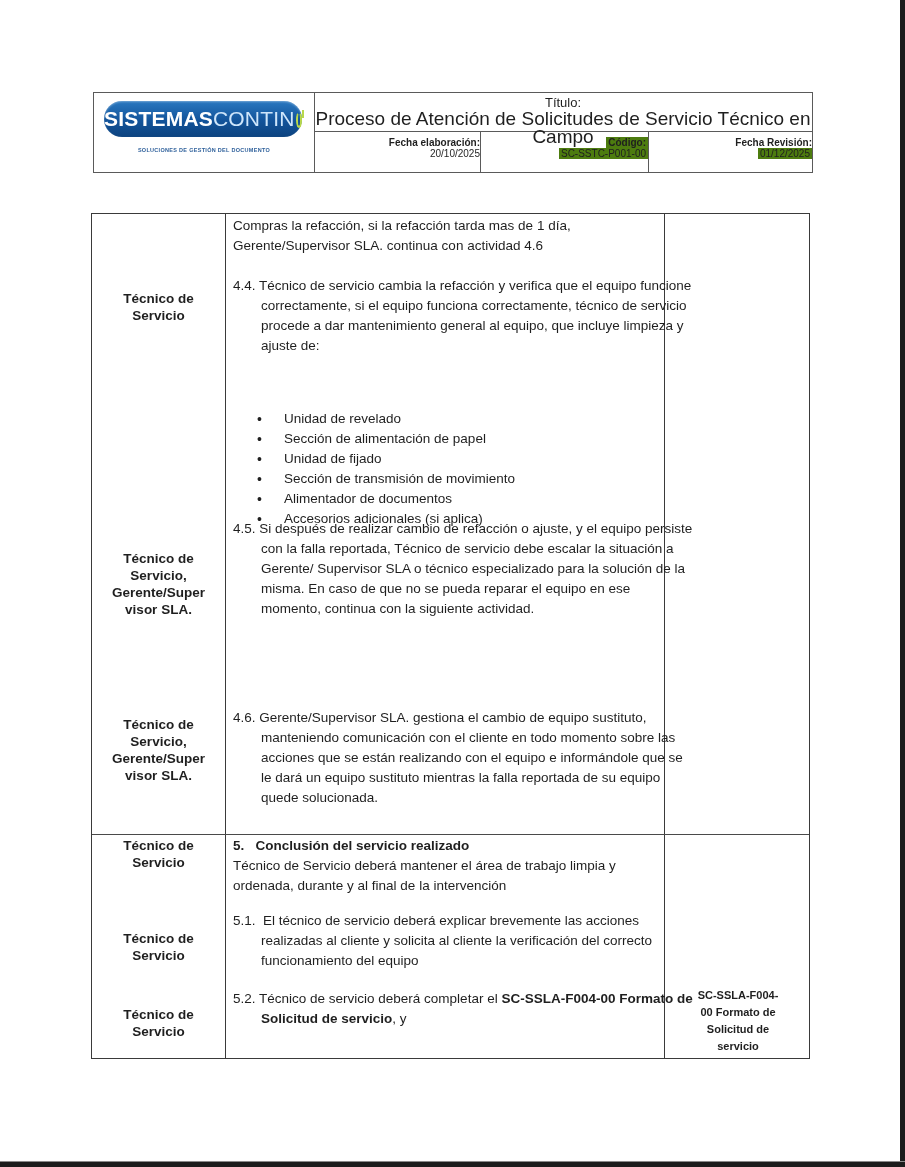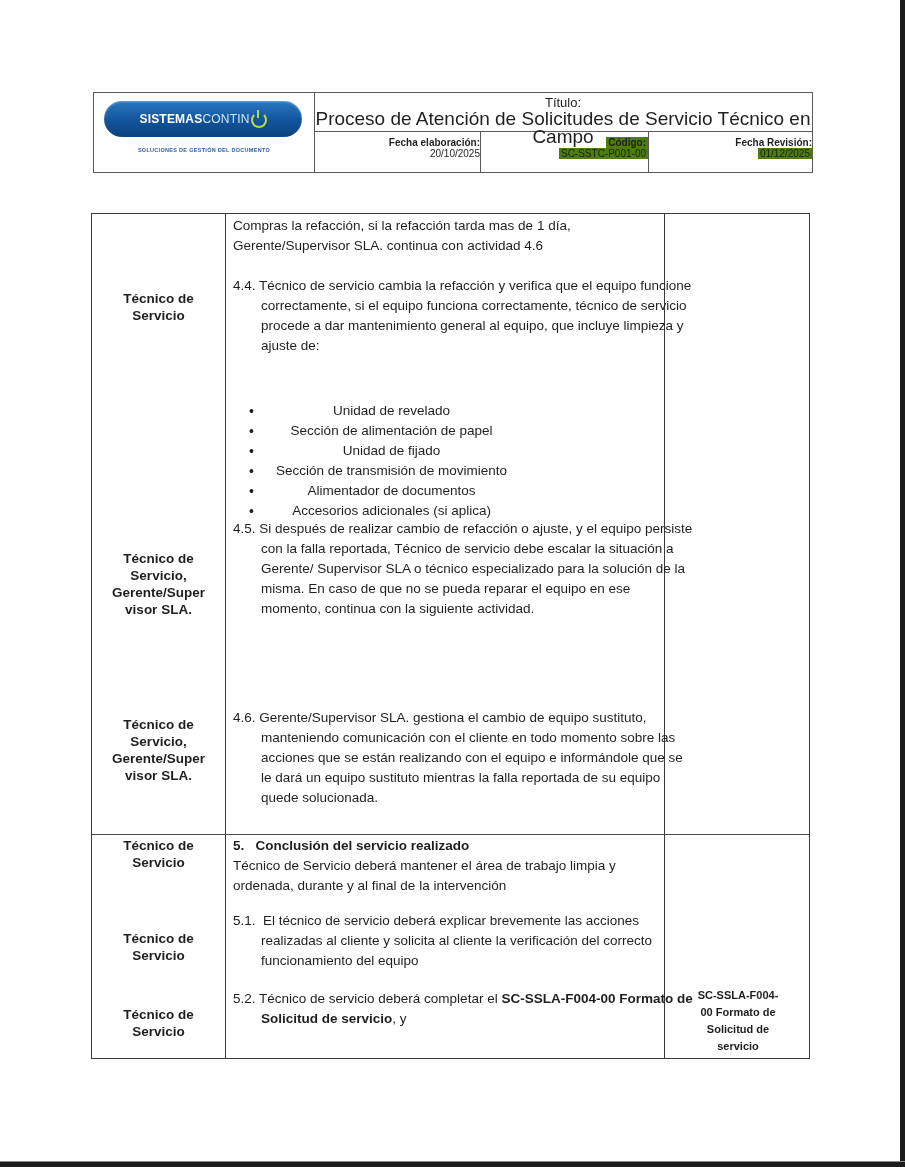--- a/index.html
+++ b/index.html
@@ -13,21 +13,21 @@
   .edge-bottom { position:absolute; left:0; top:1161px; width:905px; height:6px; background:#1c1c1c; border-top:1px solid #8a8a8a; box-sizing:border-box; }
 
   
   .hdr { position:absolute; left:93px; top:92px; width:720px; height:81px; border:1px solid #5a5a5a; box-sizing:border-box; }
   .hdr-logo { position:absolute; left:0; top:0; width:220px; height:79px; border-right:1px solid #5a5a5a; }
   .logo-pill {
     position:absolute; left:10px; top:8px; width:198px; height:36px; border-radius:18px;
     background:linear-gradient(180deg,#2a78c0 0%,#12539a 55%,#0d437f 100%);
     box-shadow:inset 0 1px 2px rgba(255,255,255,0.35);
     display:flex; align-items:center; justify-content:center;
-    font-size:12px; letter-spacing:0.2px; white-space:nowrap;
+    font-size:21px; letter-spacing:0.2px; white-space:nowrap;
   }
   .logo-a { color:#ffffff; font-weight:bold; }
   .logo-b { color:#cfe6fb; font-weight:normal; }
   .logo-o { display:inline-block; width:12px; height:12px; border:2px solid #b9d84a; border-radius:50%; margin-left:1px; position:relative; top:1px; border-top-color:transparent; }
   .logo-o::after { content:""; position:absolute; left:4px; top:-4px; width:2px; height:8px; background:#b9d84a; }
   .logo-sub { position:absolute; left:0; width:220px; top:54px; text-align:center; font-size:5.5px; font-weight:bold; color:#2d5f9a; letter-spacing:0.3px; }
 
   .hdr-title { position:absolute; left:220px; top:0; width:498px; height:38px; border-bottom:1px solid #5a5a5a; text-align:center; }
   .hdr-title .lbl { font-size:13px; font-weight:normal; margin-top:2px; line-height:15px; }
   .hdr-title .val { font-size:19px; line-height:18px; }
@@ -41,21 +41,21 @@
   
   .tbl { position:absolute; left:91px; top:213px; width:719px; height:846px; border:1px solid #3a3a3a; box-sizing:border-box; }
   .vline { position:absolute; top:0; bottom:0; width:1px; background:#3a3a3a; }
   .hline { position:absolute; left:0; right:0; height:1px; background:#4a4a4a; }
   .role { position:absolute; left:0; width:133px; text-align:center; font-weight:bold; font-size:13.5px; line-height:17px; }
   .txt { position:absolute; left:141px; width:440px; font-size:13.5px; line-height:20px; }
   .hang { padding-left:28px; text-indent:-28px; }
   .bul { position:absolute; left:180px; font-size:13.5px; line-height:20px; }
   .bul li { list-style:none; position:relative; padding-left:0; }
   .bul li::before { content:"•"; position:absolute; left:-27px; font-size:14px; }
-  .bul ul { margin:4px; padding:0;text-align:center; }
+  .bul ul { margin:12px; padding:0; }
   .ref { position:absolute; left:574px; width:144px; text-align:center; font-weight:bold; font-size:11px; line-height:17px; }
   b { font-weight:bold; }
 </style>
 </head>
 <body>
 
 <div class="edge-right"></div>
 <div class="edge-bottom"></div>
 
 <div class="hdr">

